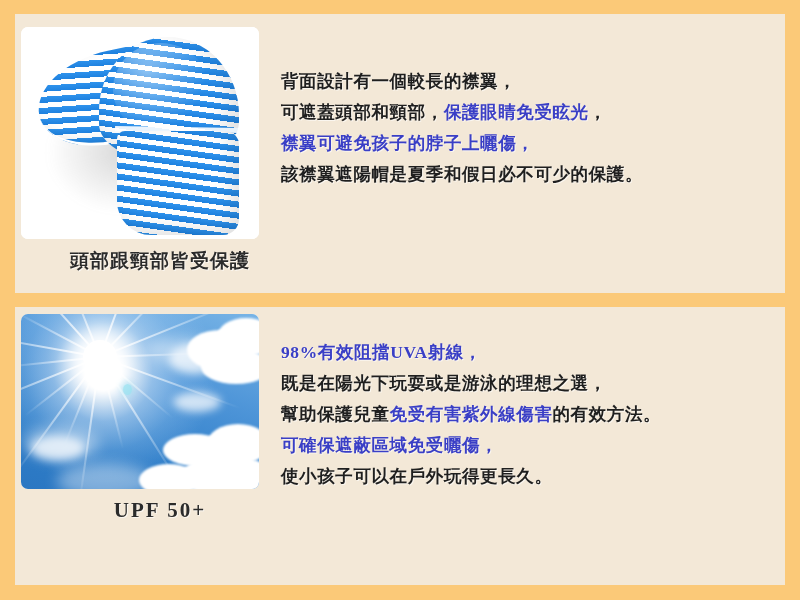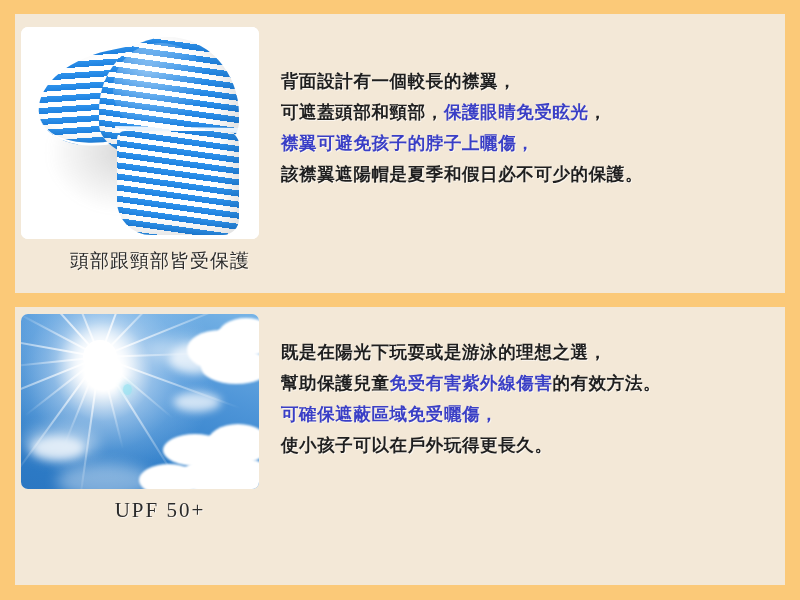--- a/index.html
+++ b/index.html
@@ -56,21 +56,21 @@
   }
 
   .panel2 .media-frame {
     height: 175px;
     margin-top: 7px;
   }
 
   .caption {
     margin-top: 9px;
     font-size: 19px;
-    font-weight: normal;
+    font-weight: bold;
     color: #2b2b2b;
     letter-spacing: 1px;
     text-shadow: 1px 1px 0 rgba(255,255,255,.65);
     white-space: nowrap;
     margin-left: 40px;
   }
 
   .panel2 .caption {
     font-family: "Liberation Serif", "DejaVu Serif", serif;
     letter-spacing: 2px;
@@ -298,20 +298,23 @@
           <div class="cloud haze" style="left:2px;  top:112px; width:76px; height:34px;"></div>
           <div class="cloud soft" style="left:10px; top:122px; width:54px; height:24px;"></div>
           <div class="cloud haze" style="left:36px; top:150px; width:96px; height:34px;"></div>
         </div>
       </div>
       <div class="caption">UPF  50+</div>
     </div>
 
     <div class="panel-copy">
       <div class="copy-line">
+        <span class="hl">98%有效阻擋UVA射線，</span>
+      </div>
+      <div class="copy-line">
         <span>既是在陽光下玩耍或是游泳的理想之選，</span>
       </div>
       <div class="copy-line">
         <span>幫助保護兒童</span><span class="hl">免受有害紫外線傷害</span><span>的有效方法。</span>
       </div>
       <div class="copy-line">
         <span class="hl">可確保遮蔽區域免受曬傷，</span>
       </div>
       <div class="copy-line">
         <span>使小孩子可以在戶外玩得更長久。</span>

